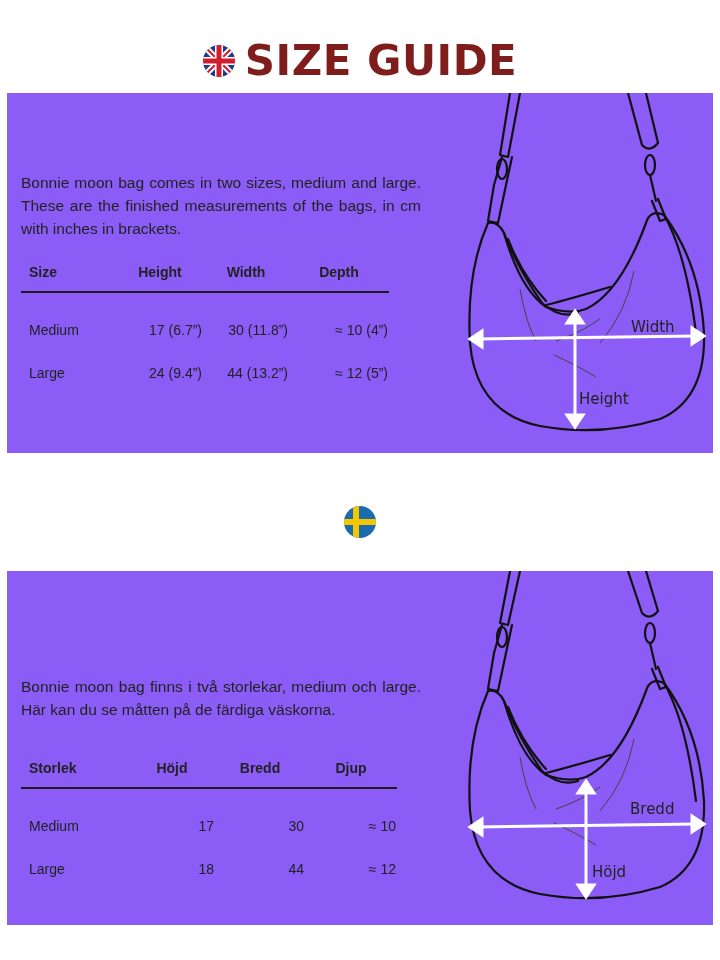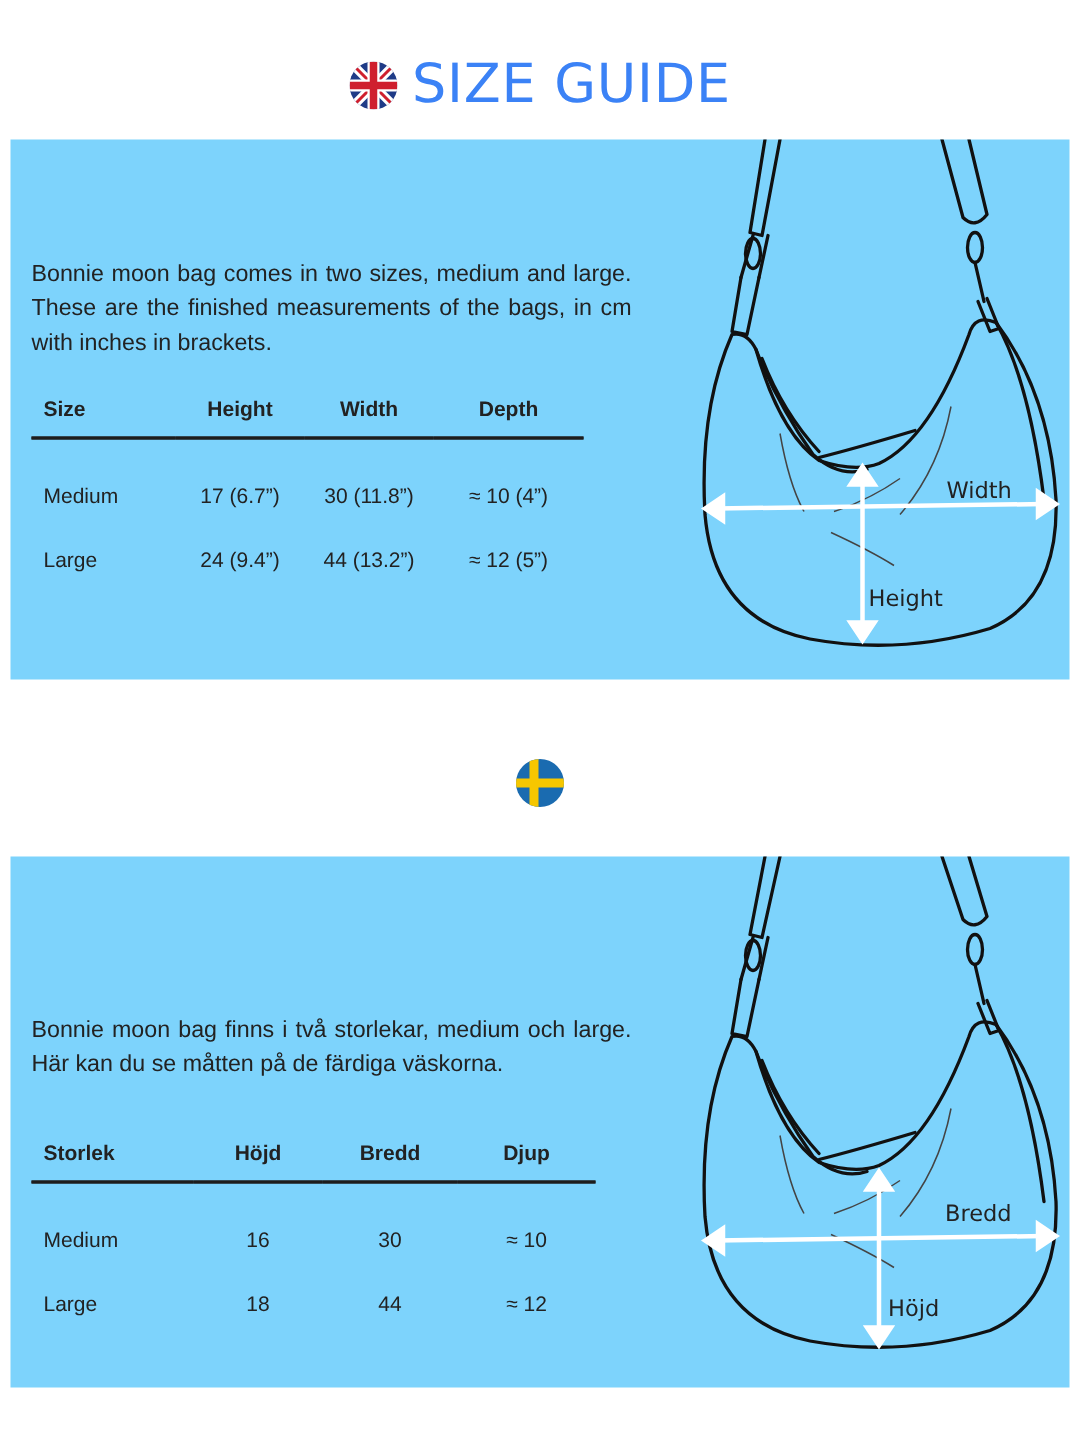--- a/index.html
+++ b/index.html
@@ -1,27 +1,27 @@
 <!DOCTYPE html>
 <html><head>
 <meta charset="utf-8">
 <style>
   html, body { margin:0; padding:0; }
   body { width:720px; height:960px; background:#ffffff; position:relative; overflow:hidden;
          font-family:"Liberation Sans", "DejaVu Sans", sans-serif; color:#1d1d1d; }
   .title { position:absolute; left:0; width:720px; display:flex; justify-content:center; align-items:center; gap:10px; }
-  .title h1 { margin:0; font-family:"DejaVu Sans", sans-serif; font-weight:normal; font-size:36px; letter-spacing:0.5px; color:#3b82f6; }
+  .title h1 { margin:0; font-family:"DejaVu Sans", sans-serif; font-weight:bold; font-size:42px; letter-spacing:0.5px; color:#7f1d1d; }
   .flag { width:32px; height:32px; border-radius:50%; overflow:hidden; display:inline-block; }
-  .panel { position:absolute; left:7px; width:706px; background:#7dd3fc; }
+  .panel { position:absolute; left:7px; width:706px; background:#8b5cf6; }
   .intro { position:absolute; left:14px; width:400px; font-size:15.5px; line-height:23px; text-align:justify; color:#222; }
   table { position:absolute; left:14px; border-collapse:collapse; font-size:14px; color:#222; }
   th { font-weight:bold; text-align:center; padding:0 0 8px 0; height:22px; }
   th:first-child, td:first-child { text-align:left; padding-left:8px; }
   thead tr { border-bottom:2px solid #1d1d1d;margin-top:25px; }
-  td { text-align:center; height:41px; }
+  td { text-align:right; height:41px; }
   tbody tr:first-child td { padding-top:16px; }
   .bag { position:absolute; }
 </style>
 </head>
 <body>
 
 <div class="title" style="top:36px;">
   <span class="flag">
     <svg width="32" height="32" viewBox="0 0 32 32">
       <rect width="32" height="32" fill="#1f3b87"></rect>
@@ -127,21 +127,21 @@
         <tr>
       <th>Storlek</th>
       <th>Höjd</th>
       <th>Bredd</th>
       <th>Djup</th>
     </tr>
       </thead>
     <tbody>
       <tr>
         <td>Medium</td>
-        <td>16</td>
+        <td>17</td>
         <td>30</td>
         <td>≈ 10</td>
       </tr>
       <tr>
         <td>Large</td>
         <td>18</td>
         <td>44</td>
         <td>≈ 12</td>
       </tr>
     </tbody>

